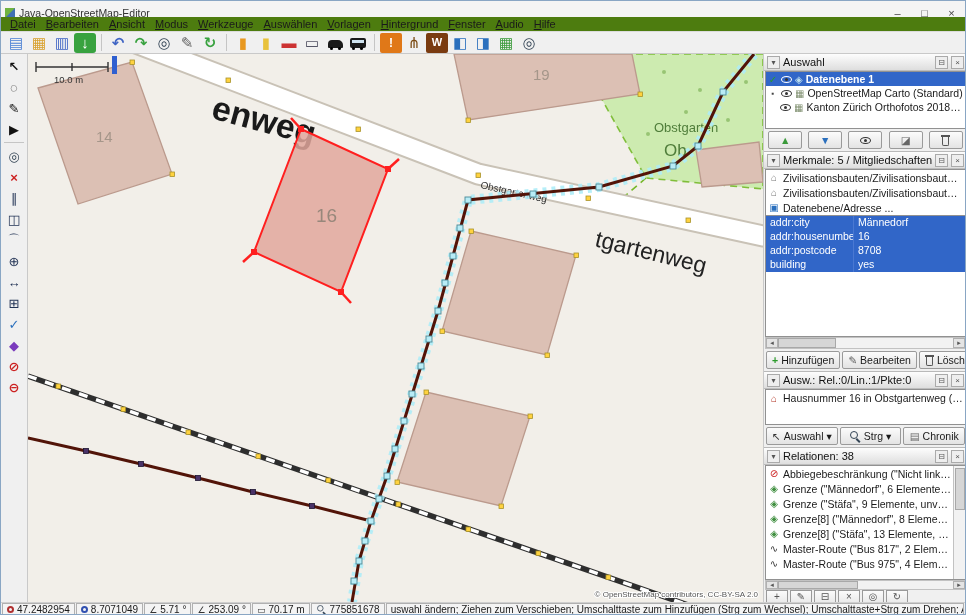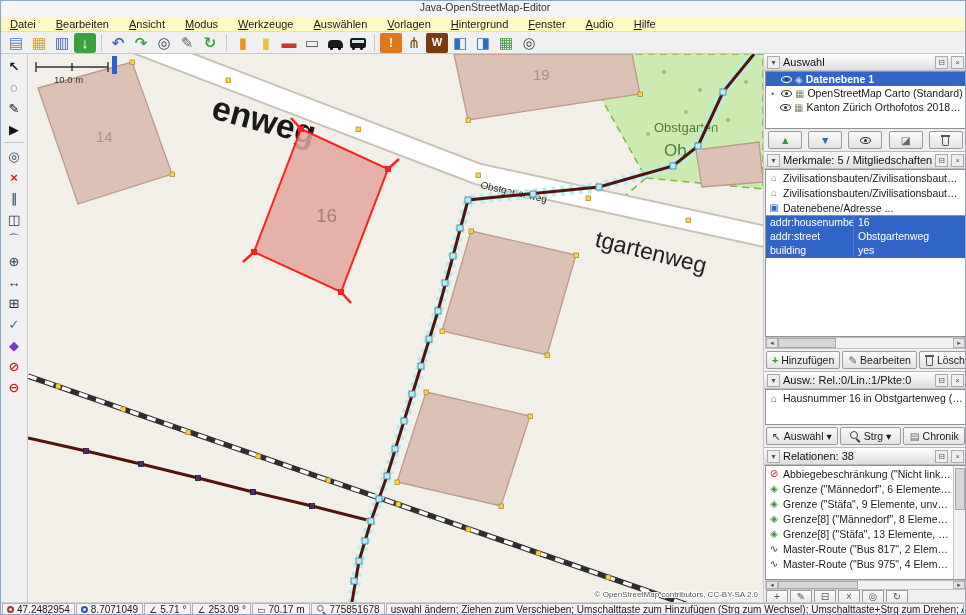--- a/index.html
+++ b/index.html
@@ -2,29 +2,29 @@
 <html><head>
 <meta charset="utf-8">
 <style>
   html,body{margin:0;padding:0;background:#555;}
   *{box-sizing:border-box;}
   .app{position:relative;width:966px;height:615px;background:#f0f0f0;
        font-family:"Liberation Sans","DejaVu Sans",sans-serif;font-size:11px;color:#1a1a1a;
        border:1px solid #89a6c4;overflow:hidden;}
   
   .titlebar{position:absolute;top:0;left:0;right:0;height:24px;background:#f4f4f4;
-            display:flex;align-items:center;padding-left:4px;border-bottom:1px solid #e2e2e2;flex-direction:column;}
+            display:flex;align-items:center;padding-left:4px;border-bottom:1px solid #e2e2e2;}
   .appicon{width:10px;height:10px;margin-right:4px;background:linear-gradient(135deg,#6fb33f 48%,#3f6fb3 52%);}
   .title-text{font-size:10.5px;color:#333;flex:1;}
   .wbtns{display:flex;height:16px;}
   .wbtn{width:27px;height:16px;display:flex;align-items:center;justify-content:center;
         font-size:11px;color:#444;}
   
-  .menubar{position:absolute;top:16px;left:0;right:0;height:15px;background:#fef9c3;
-           display:flex;align-items:center;padding-left:4px;gap:10px;border-bottom:1px solid #dcdcdc;}
+  .menubar{position:absolute;top:16px;left:0;right:0;height:15px;background:#4d7c0f;
+           display:flex;align-items:center;padding-left:4px;gap:0;border-bottom:1px solid #dcdcdc;}
   .menu-item{padding:0 5px;font-size:11px;white-space:nowrap;}
   
   .toolbar{position:absolute;top:31px;left:0;right:0;height:22px;background:#f0f0f0;
            display:flex;align-items:center;padding:0 4px;gap:1px;border-bottom:1px solid #c9c9c9;}
   .tbi{width:22px;height:20px;display:flex;align-items:center;justify-content:center;
        font-size:15px;line-height:1;}
   .tsep{width:1px;height:17px;background:#c5c5c5;margin:0 4px;}
   .i-car{width:15px;height:8px;background:#1a1a1a;border-radius:4px 5px 1px 1px;position:relative;margin-top:3px;}
   .i-car::after{content:"";position:absolute;bottom:-2px;left:2px;width:3px;height:3px;background:#000;border-radius:50%;box-shadow:8px 0 0 #000;}
   .i-bus{width:16px;height:10px;background:#1a1a1a;border-radius:2px;position:relative;}
@@ -392,26 +392,30 @@
             <span class="ric" style="color:#777;">⌂</span>
             <span class="ltext">Zivilisationsbauten/Zivilisationsbauten/Wohngebäude</span>
           </div>
           <div class="lrow" style="height:15px;">
             <span class="ric" style="color:#2a6fbd;">▣</span>
             <span class="ltext">Datenebene/Adresse ...</span>
           </div>
         </div>
         <div class="ttable">
           <div class="trow">
+            <span class="tck">addr:city</span>
+            <span class="tcv">Männedorf</span>
+          </div>
+          <div class="trow">
             <span class="tck">addr:housenumber</span>
             <span class="tcv">16</span>
           </div>
           <div class="trow">
-            <span class="tck">addr:street</span>
-            <span class="tcv">Obstgartenweg</span>
+            <span class="tck">addr:postcode</span>
+            <span class="tcv">8708</span>
           </div>
           <div class="trow">
             <span class="tck">building</span>
             <span class="tcv">yes</span>
           </div>
         </div>
         <div class="hscroll">
           <span class="harrow">◂</span>
           <span class="hthumb"></span>
           <span class="harrow" style="margin-left:auto;">▸</span>

